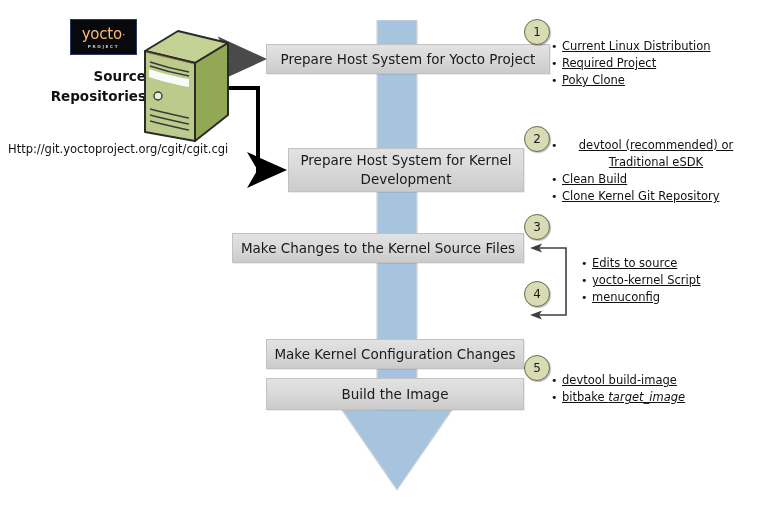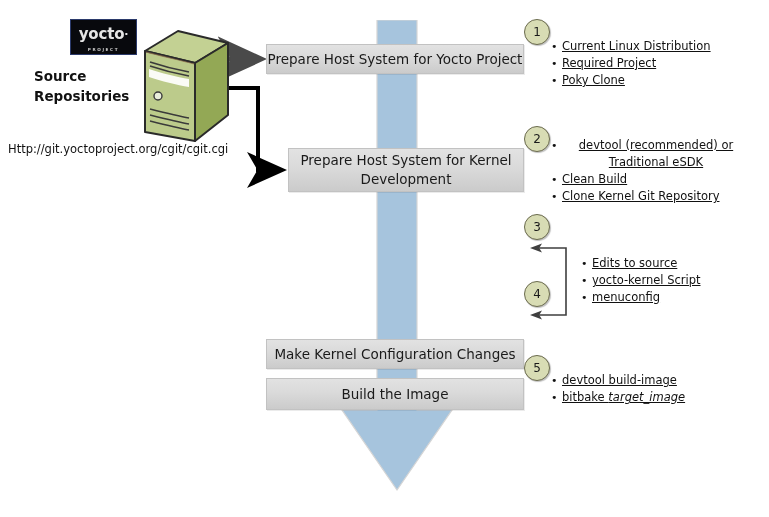--- a/index.html
+++ b/index.html
@@ -50,26 +50,26 @@
     height: 36px;
     background: #08090d;
     border: 1px solid #2b3a6b;
     box-sizing: border-box;
     display: flex;
     flex-direction: column;
     align-items: center;
     justify-content: center;
   }
   .yocto-word {
-    color: #e5e5e5;
+    color: #fdba74;
     font-family: "DejaVu Sans", sans-serif;
     font-size: 15px;
-    line-height: 24px;
+    line-height: 18px;
     letter-spacing: -0.2px;
-    font-weight: 700;
+    font-weight: 400;
     margin-top: 1px;
   }
   .yocto-word .dot {
     font-size: 11px;
     vertical-align: middle;
   }
   .yocto-sub {
     color: #c9c9c9;
     font-size: 4.2px;
     letter-spacing: 1.6px;
@@ -77,21 +77,21 @@
     margin-top: 1px;
     font-weight: 700;
   }
 
   
   .src-label {
     position: absolute;
     left: 34px;
     top: 66px;
     width: 112px;
-    text-align: left;
+    text-align: right;
     font-size: 13.5px;
     font-weight: bold;
     line-height: 20px;
     color: #111111;
   }
   .src-label span { display: block; }
 
   
   .src-url {
     position: absolute;
@@ -120,21 +120,21 @@
     display: flex;
     align-items: center;
     justify-content: center;
     text-align: center;
     font-size: 13.5px;
     line-height: 19px;
     color: #1a1a1a;
     box-shadow: 1px 1px 0 rgba(0,0,0,0.08);
   }
 
-  #box-1 { left: 266px; top: 44px;  width: 258px; height: 30px; }
+  #box-1 { left: 266px; top: 44px;  width: 284px; height: 30px; }
   #box-2 { left: 288px; top: 148px; width: 236px; height: 44px; }
   #box-3 { left: 232px; top: 233px; width: 292px; height: 30px; }
   #box-4 { left: 266px; top: 300px; width: 258px; height: 30px; margin-top: 39px; }
   #box-5 { left: 266px; top: 378px; width: 258px; height: 32px; }
 
   
   .numcircle {
     position: absolute;
     width: 26px;
     height: 26px;
@@ -258,20 +258,23 @@
   </svg>
 
   <div class="src-url">Http://git.yoctoproject.org/cgit/cgit.cgi</div>
 
   <div class="pbox" id="box-1">
     <span>Prepare Host System for Yocto Project</span>
   </div>
   <div class="pbox" id="box-2">
     <span>Prepare Host System for Kernel Development</span>
   </div>
+  <div class="pbox" id="box-3">
+    <span>Make Changes to the Kernel Source Files</span>
+  </div>
   <div class="pbox" id="box-4">
     <span>Make Kernel Configuration Changes</span>
   </div>
   <div class="pbox" id="box-5">
     <span>Build the Image</span>
   </div>
 
   <div class="numcircle" id="num-1">
     <span>1</span>
   </div>

